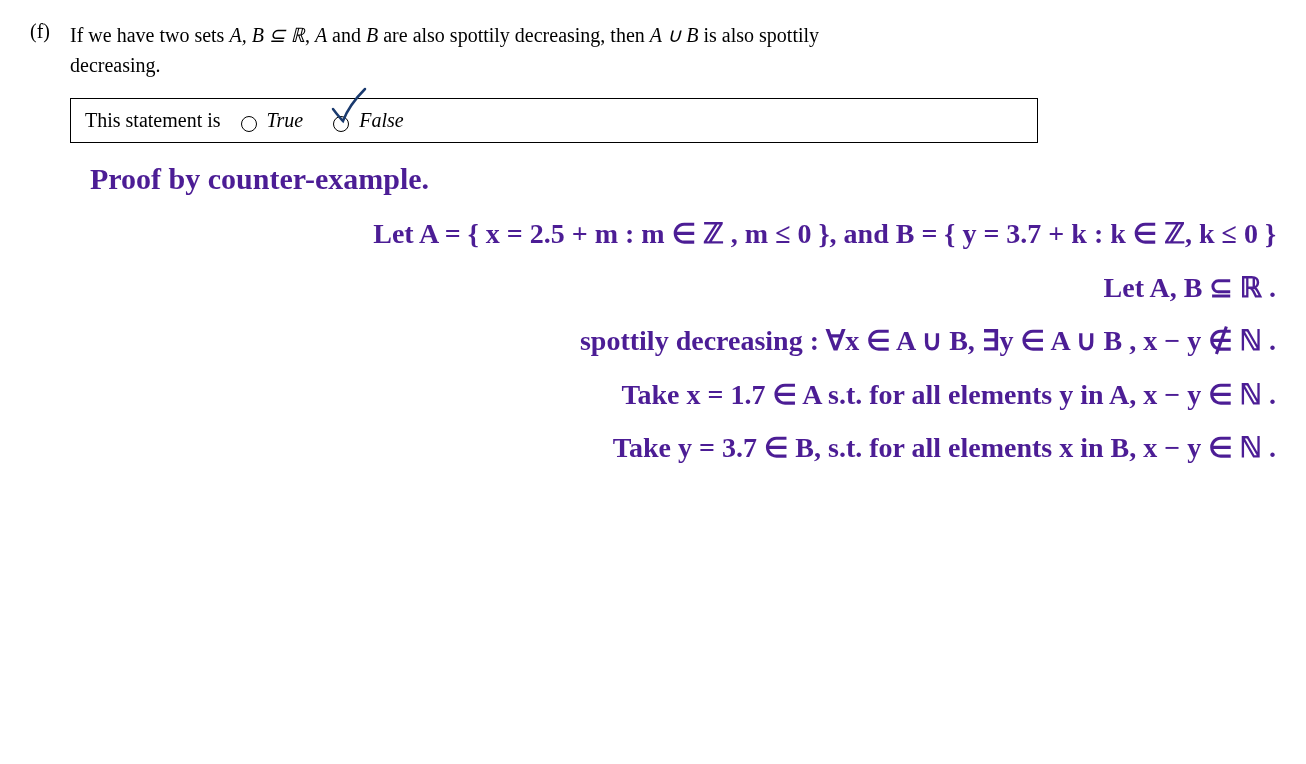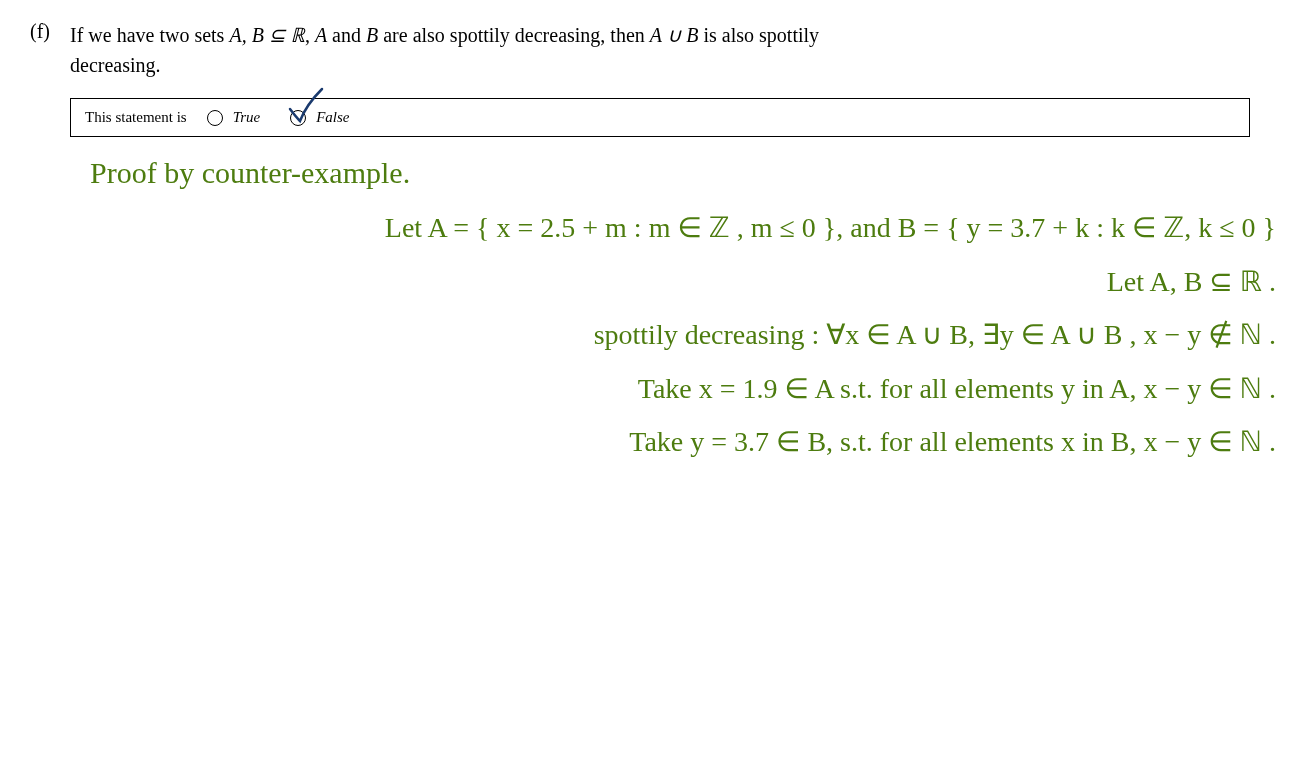--- a/index.html
+++ b/index.html
@@ -28,24 +28,24 @@
       line-height: 1.5;
     }
     .math-var {
       font-style: italic;
       font-family: 'Times New Roman', serif;
     }
     .answer-box {
       border: 1px solid #000;
       padding: 10px 14px;
       margin: 16px 0 10px 40px;
-      width: 1180px;
+      width: 968px;
       display: flex;
       align-items: center;
-      font-size: 15px;
+      font-size: 20px;
       position: relative;
     }
     .answer-box-text {
       margin-right: 20px;
     }
     .radio-option {
       display: inline-flex;
       align-items: flex-end;
       margin-right: 30px;
       position: relative;
@@ -62,25 +62,26 @@
     .checkmark {
       position: absolute;
       left: -4px;
       top: -24px;
       color: #1a3a6e;
       font-size: 38px;
       pointer-events: none;
     }
     .handwritten {
       font-family: 'Segoe Script', 'Comic Sans MS', cursive;
-      color: #4d7c0f;
+      color: #4c1d95;
       font-size: 28px;
       line-height: 1.7;
       margin-left: 60px;
       margin-top: 8px;
+      font-weight: bold;
     }
     .handwritten-line {
       margin-bottom: 6px;
     }
     .hw-indent {
       margin-left: 30px;
       text-align: right;
     }
   </style>
 </head>
@@ -107,15 +108,15 @@
     </svg>
     <span>False</span>
   </span>
 </div>
 
 <div class="handwritten">
   <div class="handwritten-line" style="font-size:30px;">Proof by counter-example.</div>
   <div class="handwritten-line hw-indent">Let A = { x = 2.5 + m : m ∈ ℤ , m ≤ 0 }, and B = { y = 3.7 + k : k ∈ ℤ, k ≤ 0 }</div>
   <div class="handwritten-line hw-indent">Let A, B ⊆ ℝ .</div>
   <div class="handwritten-line hw-indent" style="margin-left:50px;">spottily decreasing : ∀x ∈ A ∪ B,  ∃y ∈ A ∪ B ,  x − y ∉ ℕ .</div>
-  <div class="handwritten-line hw-indent">Take x = 1.9 ∈ A s.t. for all elements y in A,  x − y ∈ ℕ .</div>
+  <div class="handwritten-line hw-indent">Take x = 1.7 ∈ A s.t. for all elements y in A,  x − y ∈ ℕ .</div>
   <div class="handwritten-line hw-indent">Take y = 3.7 ∈ B,  s.t. for all elements x in B,  x − y ∈ ℕ .</div>
 </div>
 
 </body></html>

